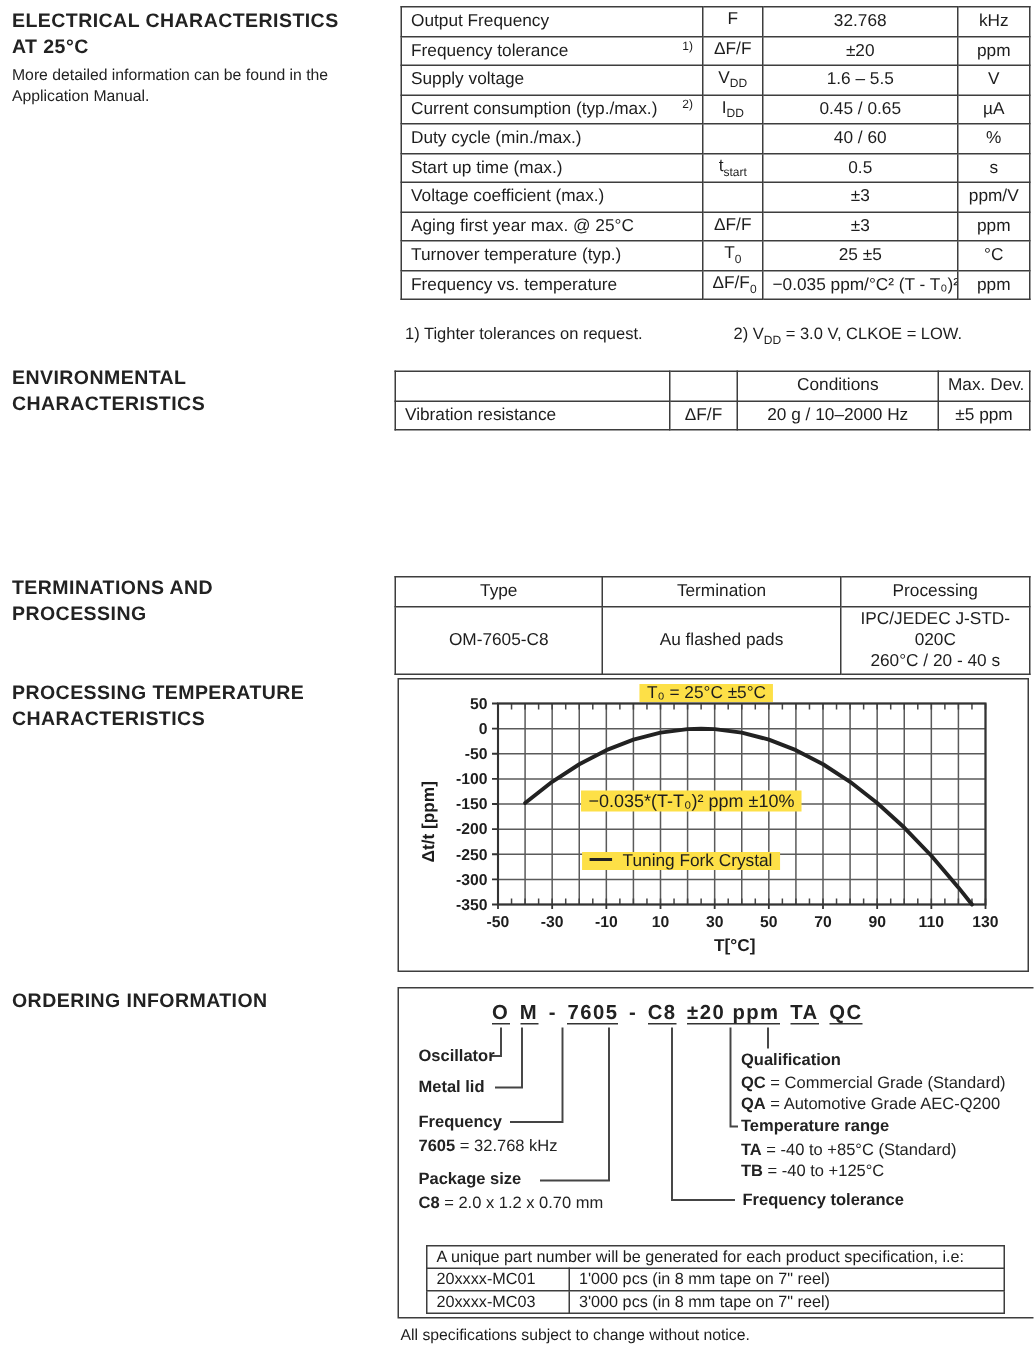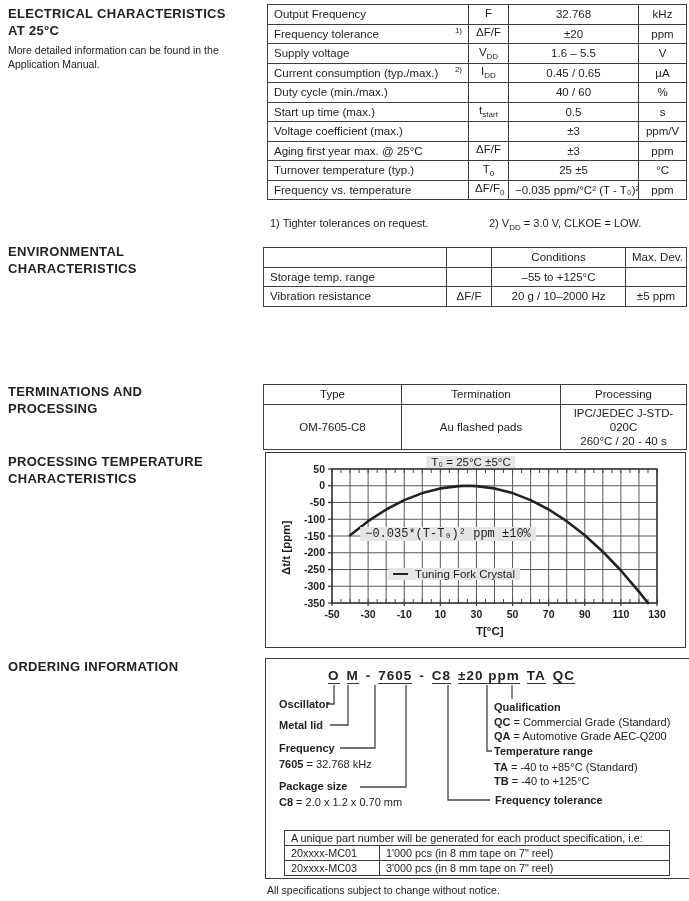--- a/index.html
+++ b/index.html
@@ -16,21 +16,21 @@
   table.tbl td, table.tbl th {
     border:1px solid #3d3d3d; font-size:11.5px; padding:1px 6px; height:19.5px;
     overflow:hidden; white-space:nowrap; color:#1d1d1d; font-weight:normal;
   }
   td.l { text-align:left; } td.c { text-align:center; } th.hdr { text-align:center; font-weight:bold; }
   .sup { float:right; font-size:8px; margin-top:-2px; }
   .sub { font-size:8px; vertical-align:-3px; }
   .small { font-size:8.5px; }
   .fnote { font-size:11px; color:#1d1d1d; }
   .framebox { border:1.2px solid #3d3d3d; background:#fff; }
-  .chart-label { position:absolute; background:#e5e5e5; padding:0 5px; font-size:11.5px; color:#1d1d1d; white-space:nowrap;text-align:center; }
+  .chart-label { position:absolute; background:#fde047; padding:0 5px; font-size:11.5px; color:#1d1d1d; white-space:nowrap;text-align:center; }
   .ylab { position:absolute; font-weight:bold; font-size:11.5px; transform:rotate(-90deg); transform-origin:left top; white-space:nowrap; }
   .xlab { position:absolute; font-weight:bold; font-size:11.5px; }
   .legend-dash { display:inline-block; width:15px; border-top:2.6px solid #222; vertical-align:3px; margin-right:7px; }
   
   .pn-seg { font-size:13.5px; font-weight:bold; letter-spacing:1px; margin-right:7px; color:#222; }
   .pn-u { border-bottom:1.6px solid #333; padding-bottom:0px; }
   .olabel { position:absolute; font-size:11px; font-weight:bold; white-space:nowrap; color:#222; }
   .odetail { position:absolute; font-size:11px; white-space:nowrap; color:#222; }
   .odetail b { font-weight:bold; }
   table.utbl { border-collapse:collapse; table-layout:fixed; }
@@ -143,26 +143,20 @@
       <col style="width:45px">
       <col style="width:134px">
       <col style="width:61px">
     </colgroup>
   <tbody>
     <tr>
         <th class="hdr"></th>
         <th class="hdr"></th>
         <th class="hdr">Conditions</th>
         <th class="hdr">Max. Dev.</th>
-      </tr>
-    <tr>
-        <td class="l">Storage temp. range</td>
-        <td class="c"></td>
-        <td class="c">–55 to +125°C</td>
-        <td class="c"></td>
       </tr>
     <tr>
         <td class="l">Vibration resistance</td>
         <td class="c">ΔF/F</td>
         <td class="c">20 g / 10–2000 Hz</td>
         <td class="c">±5 ppm</td>
       </tr>
   </tbody>
 </table>
 
@@ -327,21 +321,21 @@
       <line x1="62" y1="133.25" x2="66" y2="133.25" stroke="#333" stroke-width="1.2"></line>
       <text x="59" y="136.75" text-anchor="end" font-size="10.5" font-weight="bold" fill="#1d1d1d">-300</text>
       <line x1="62" y1="150" x2="66" y2="150" stroke="#333" stroke-width="1.2"></line>
       <text x="59" y="153.5" text-anchor="end" font-size="10.5" font-weight="bold" fill="#1d1d1d">-350</text>
       <rect x="66" y="16" width="325" height="134" fill="none" stroke="#333" stroke-width="1.4"></rect>
       <polyline points="84.1,82.3 102.1,68.2 120.2,56.5 138.2,47.1 156.3,40.1 174.3,35.4 192.4,33.1 201.4,32.8 210.4,33.1 228.5,35.4 246.6,40.1 264.6,47.1 282.7,56.5 300.7,68.2 318.8,82.3 336.8,98.7 354.9,117.5 372.9,138.6 382.0,150.0" fill="none" stroke="#222" stroke-width="2.6" stroke-linecap="round" stroke-linejoin="round"></polyline>
     </svg>
   <div class="ylab" style="left:14px; top:122px;">Δt/t [ppm]</div>
   <div class="xlab" style="left:210px; top:172px;">T[°C]</div>
   <div class="chart-label" style="left:205px; top:3px; transform:translateX(-50%); font-weight:normal;">T₀ = 25°C ±5°C</div>
-  <div class="chart-label" style="left:182px; top:74px; transform:translateX(-50%); font-size:12px;font-family:Liberation Mono, monospace;">−0.035*(T-T₀)² ppm ±10%</div>
+  <div class="chart-label" style="left:195px; top:74px; transform:translateX(-50%); font-size:12px;">−0.035*(T-T₀)² ppm ±10%</div>
   <div class="chart-label" style="left:188px; top:115px; transform:translateX(-50%);"><span class="legend-dash"></span><span>Tuning Fork Crystal</span></div>
 </div>
 
 <div class="abs framebox" style="left:265px; top:658px; width:504px; height:221px;">
 
   <div class="abs" style="left:62px; top:7px;">
     <span class="pn-seg pn-u">O</span><span class="pn-seg pn-u">M</span><span class="pn-seg">-</span><span class="pn-seg pn-u">7605</span><span class="pn-seg">-</span><span class="pn-seg pn-u">C8</span><span class="pn-seg pn-u">±20 ppm</span><span class="pn-seg pn-u">TA</span><span class="pn-seg pn-u">QC</span>
   </div>
 
   <svg class="abs" style="left:0; top:0;" width="419" height="219">

